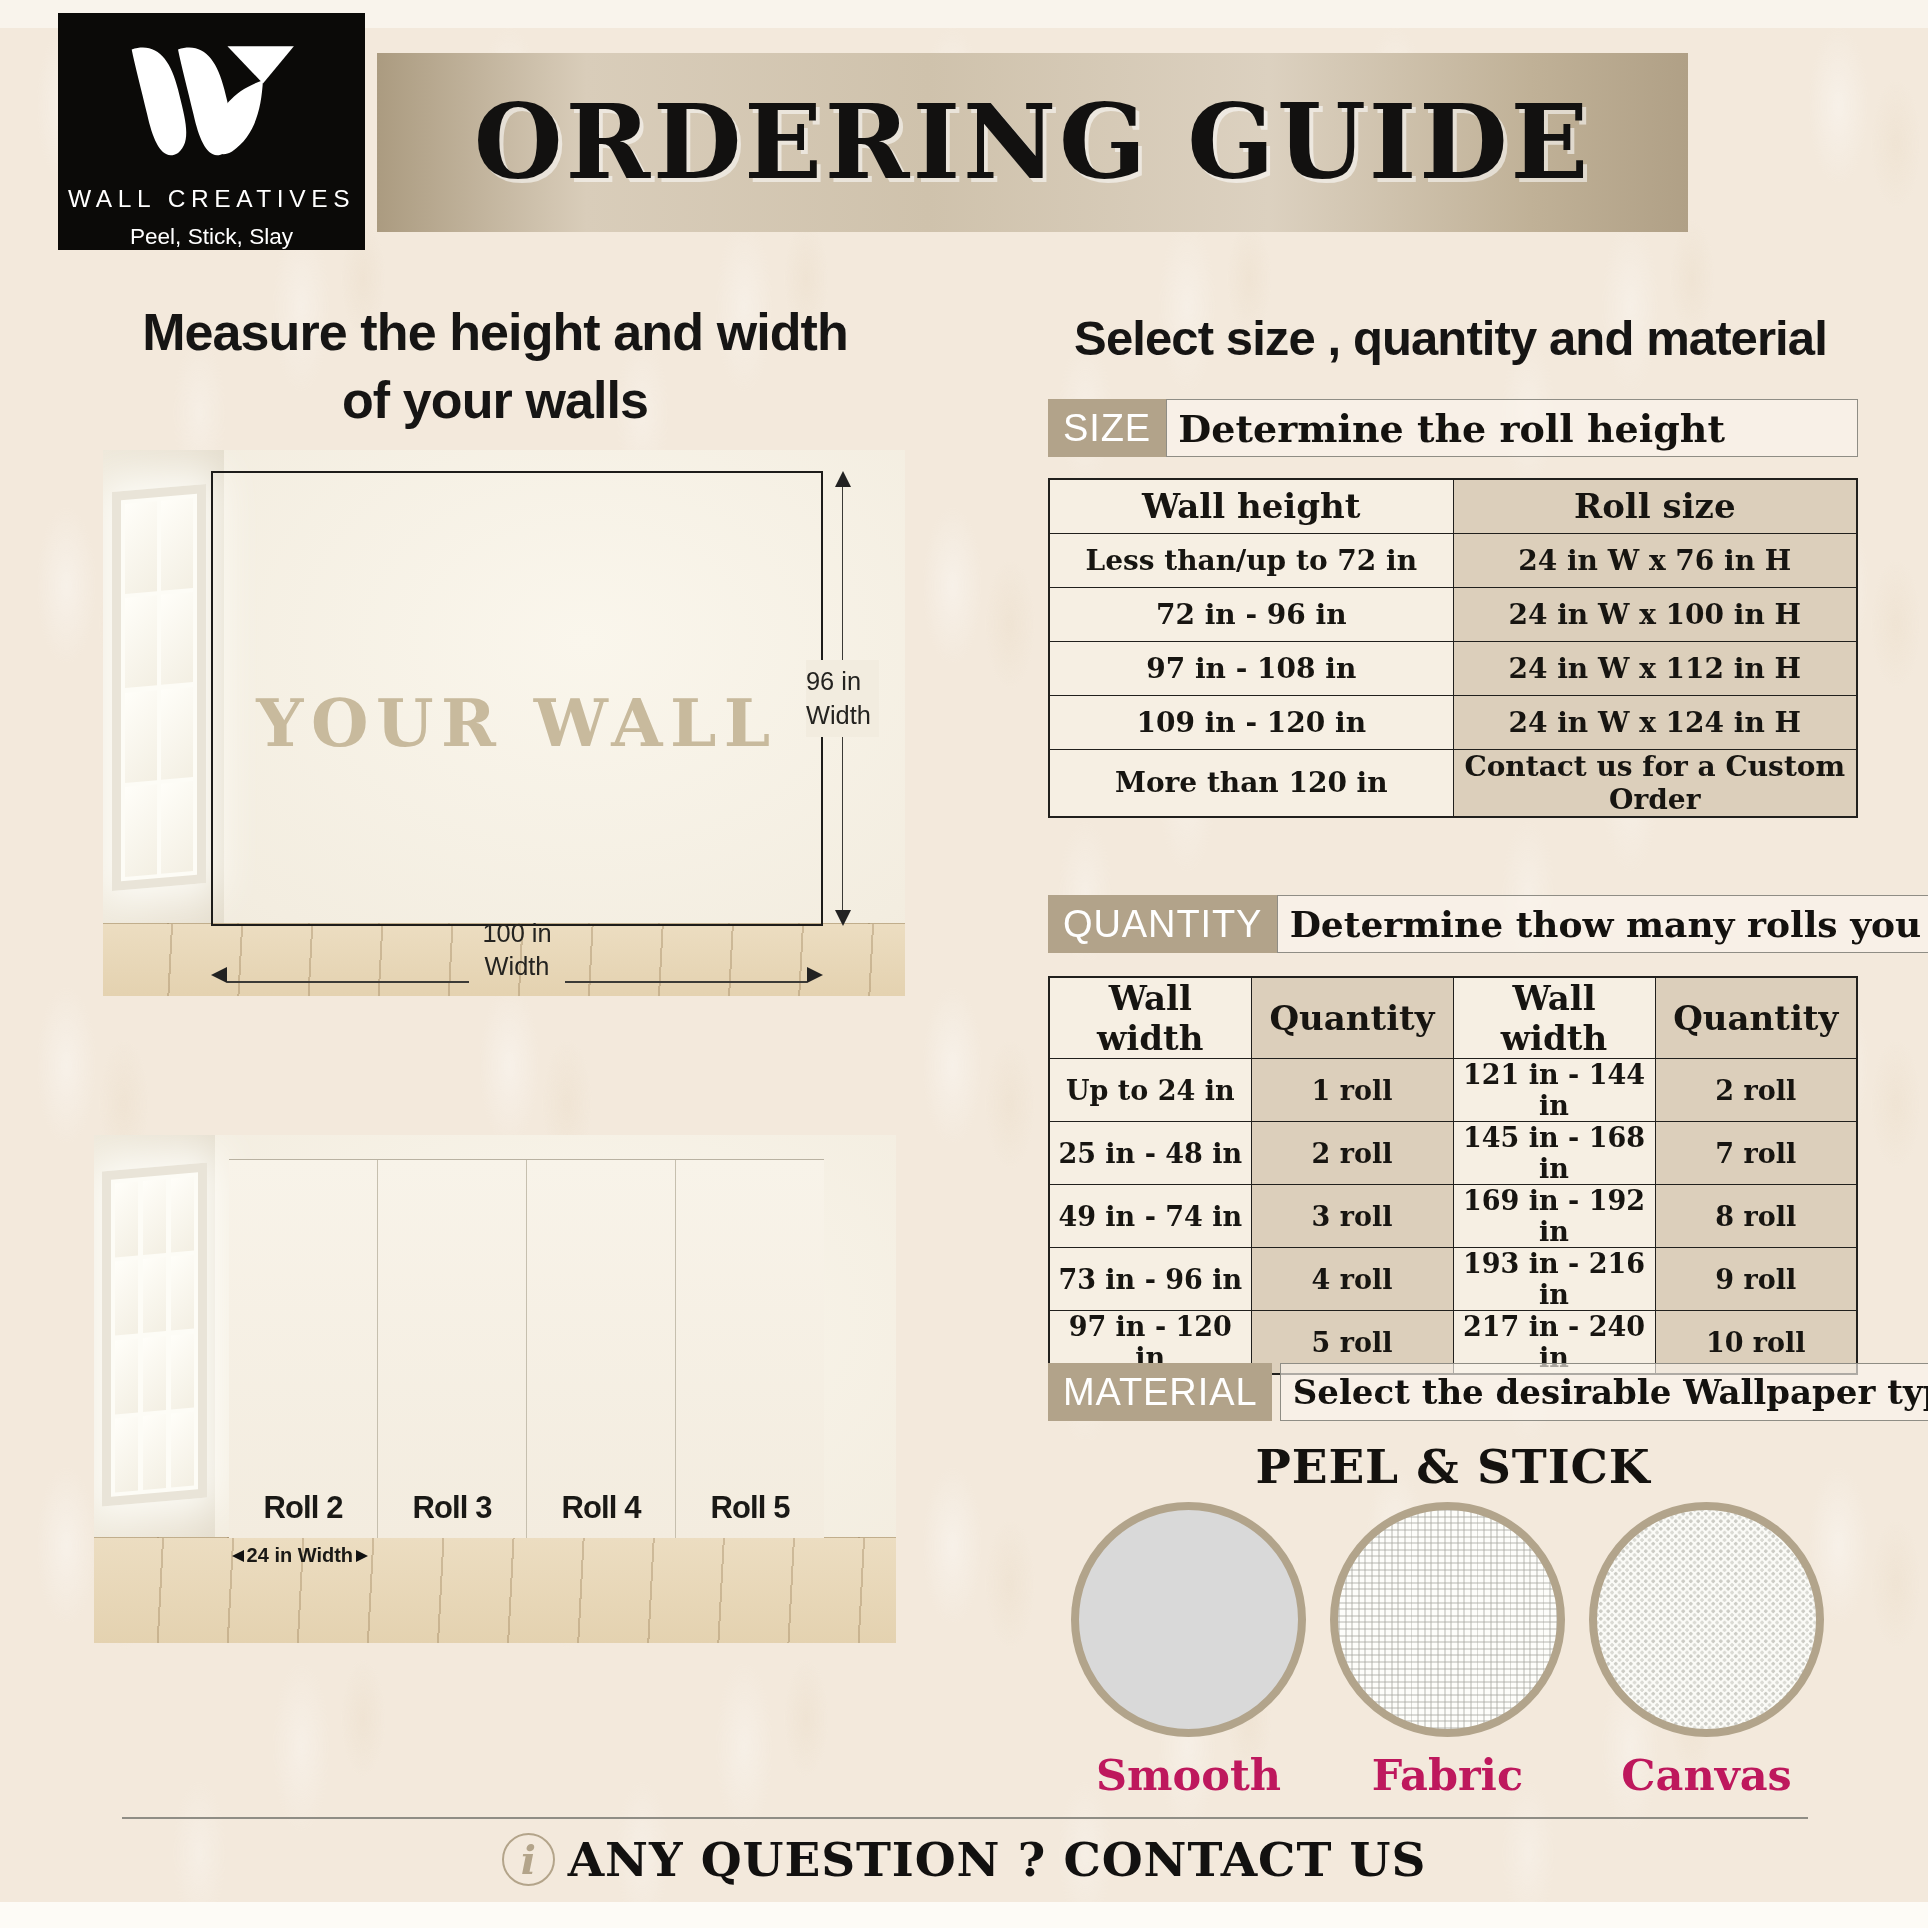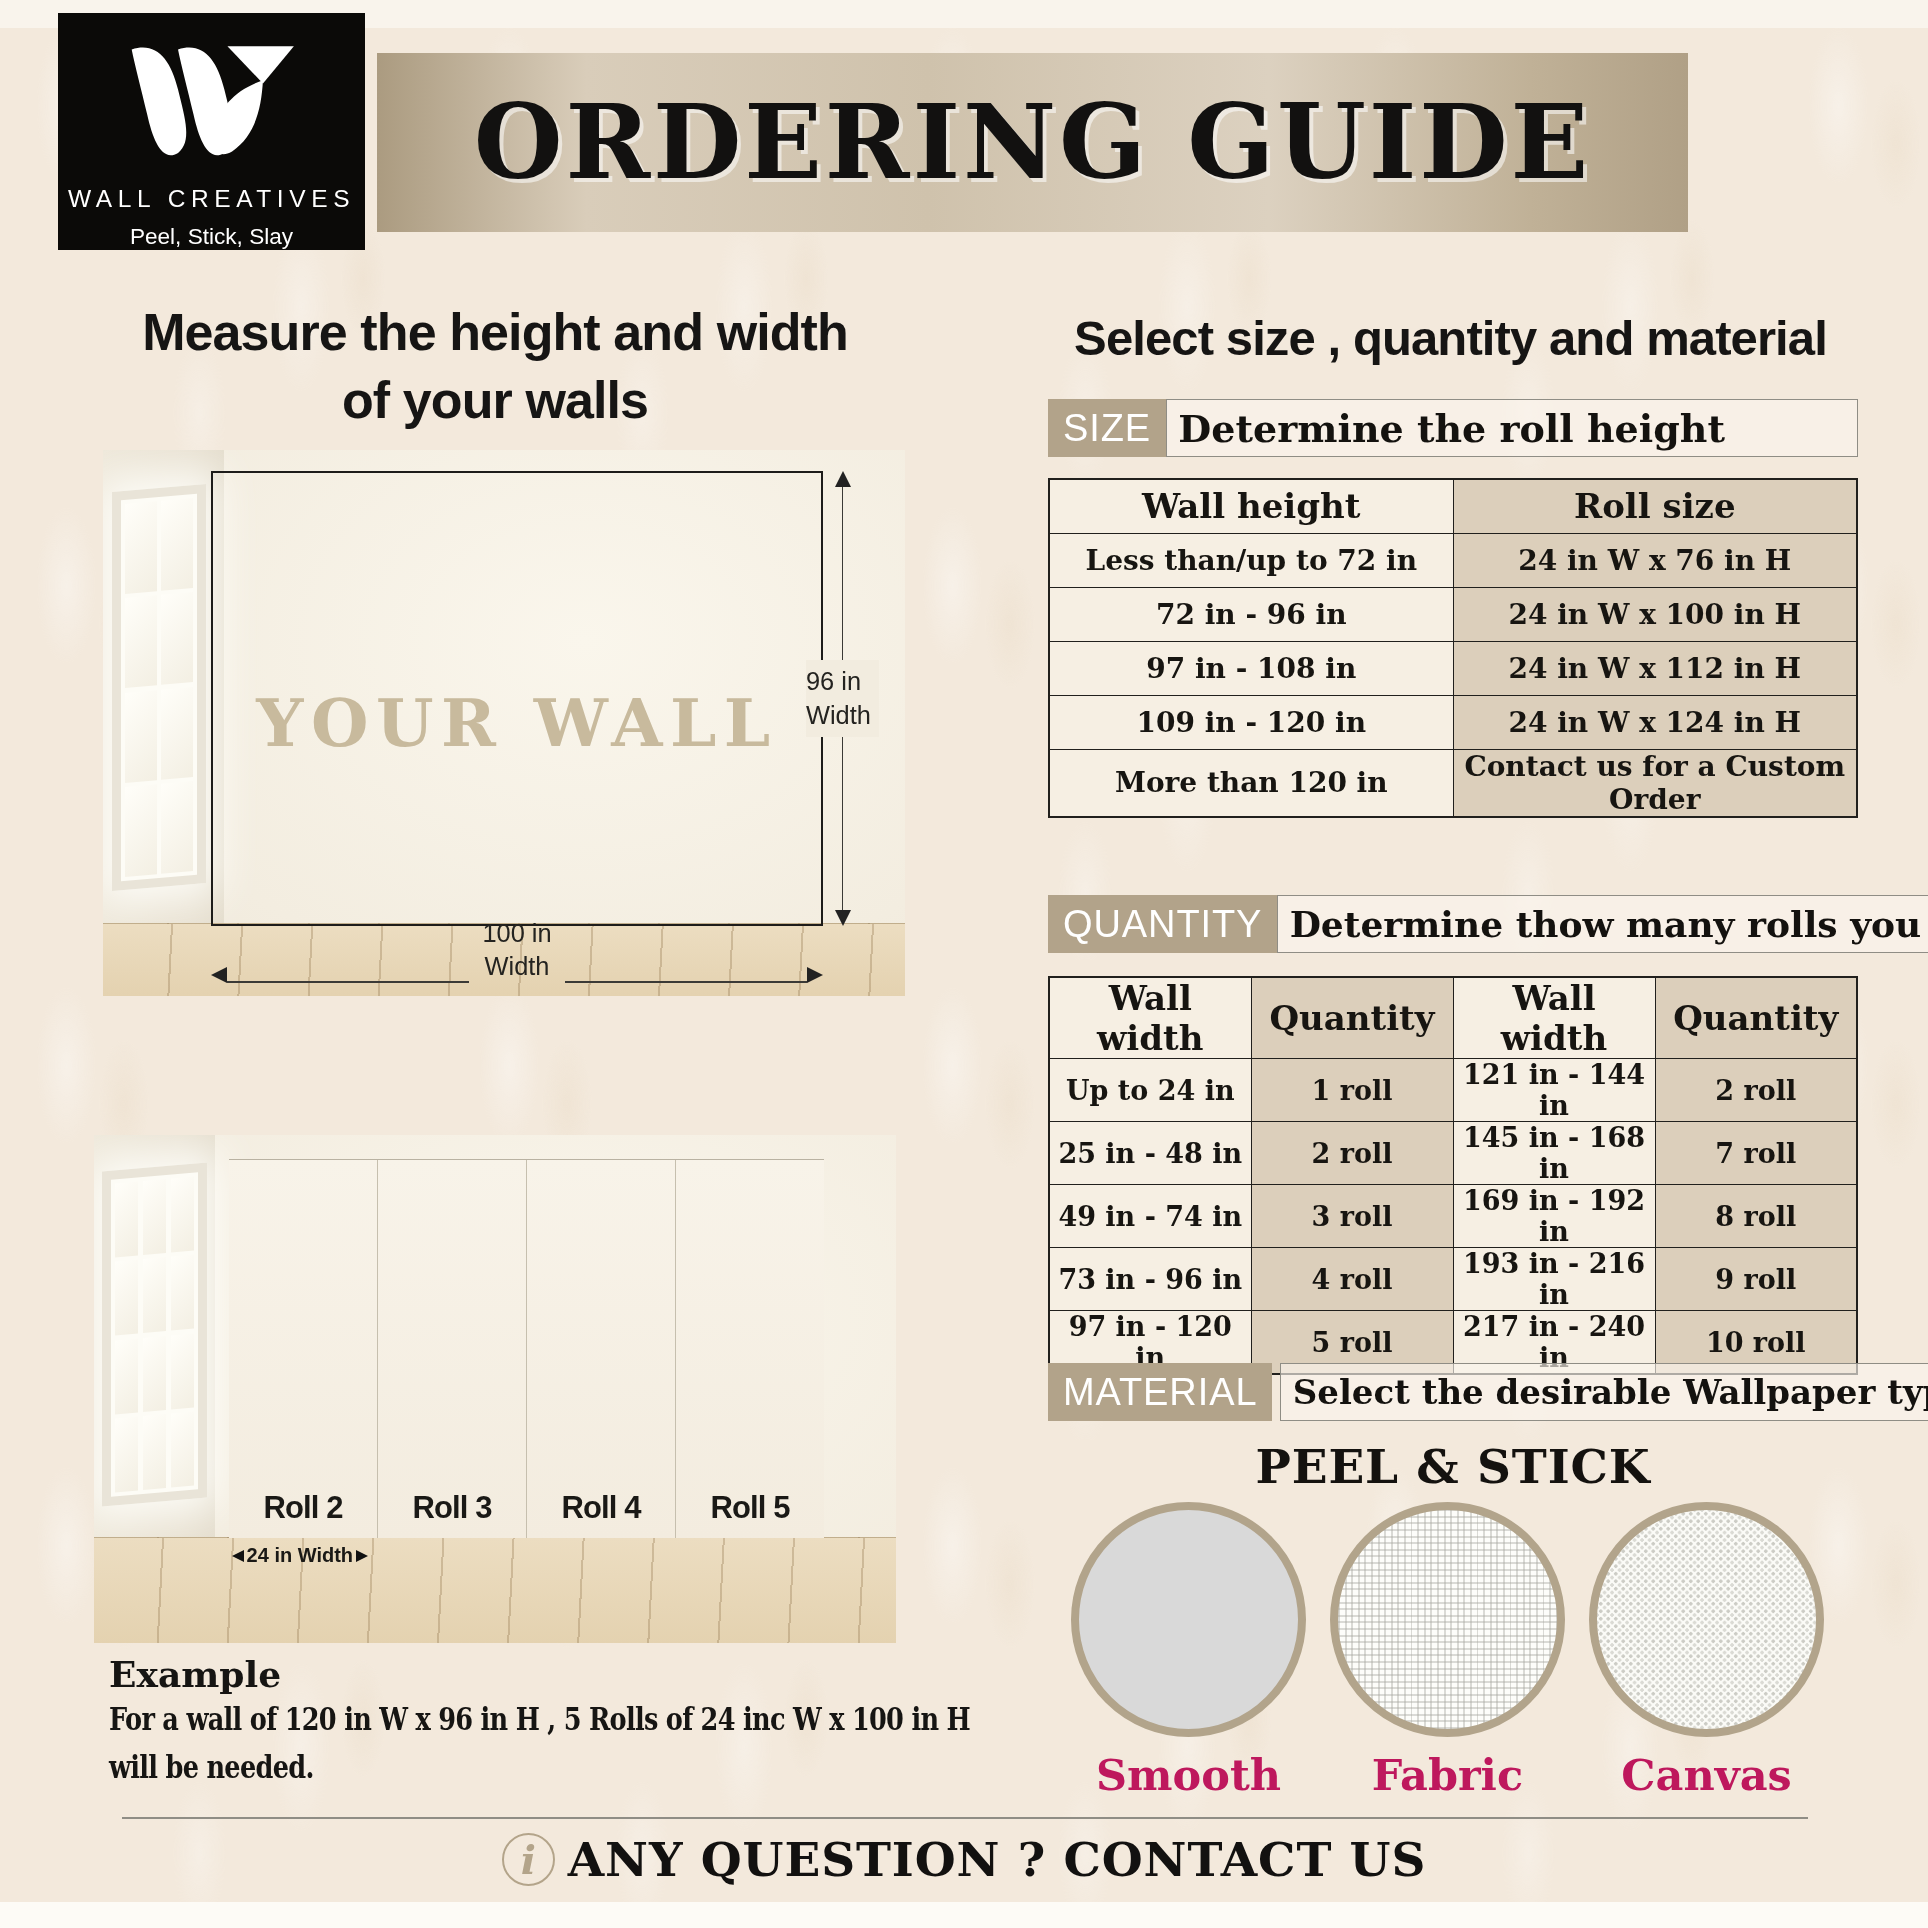--- a/index.html
+++ b/index.html
@@ -227,28 +227,20 @@
     </div>
     <div class="dim24">
       <span class="tick"></span>
       <span class="tri-sm-left"></span>
       <span class="dim24-text">24 in Width</span>
       <span class="tri-sm-right"></span>
       <span class="tick"></span>
     </div>
   </div>
 
-  <div class="example">
-    <div class="example-bar"></div>
-    <div class="example-body">
-      <div class="example-label">Example</div>
-      <div class="example-text">For a wall of 120 in W x 96 in H , 5 Rolls of 24 inc W x 100 in H
-will be needed.</div>
-    </div>
-  </div>
 
   <div class="col-heading right-heading">Select size , quantity and material</div>
 
   <div class="chip-row size-row">
     <div class="chip">SIZE</div>
     <div class="chip-box">Determine the roll height</div>
   </div>
   <table class="tbl size-tbl">
     <tbody>
         <tr>

